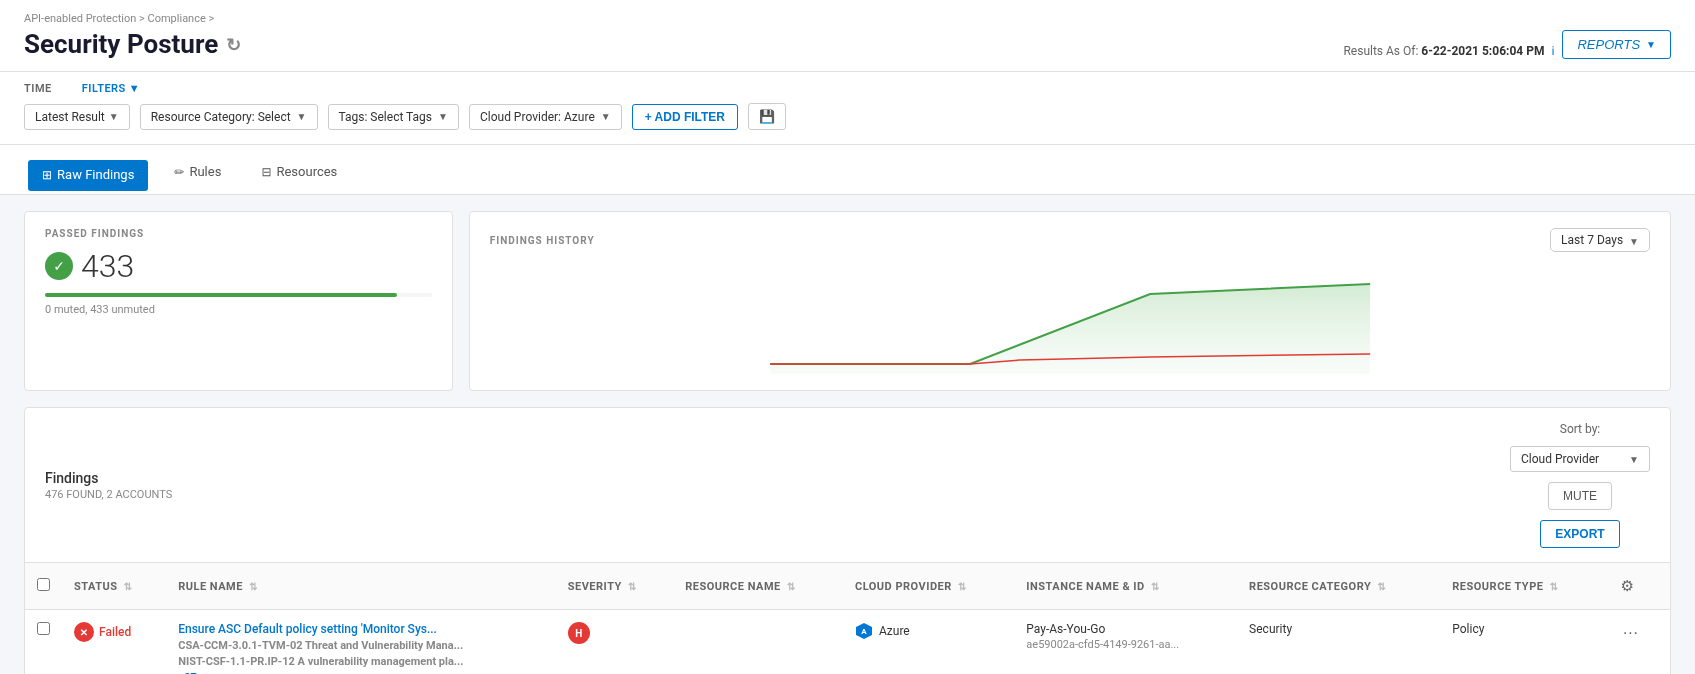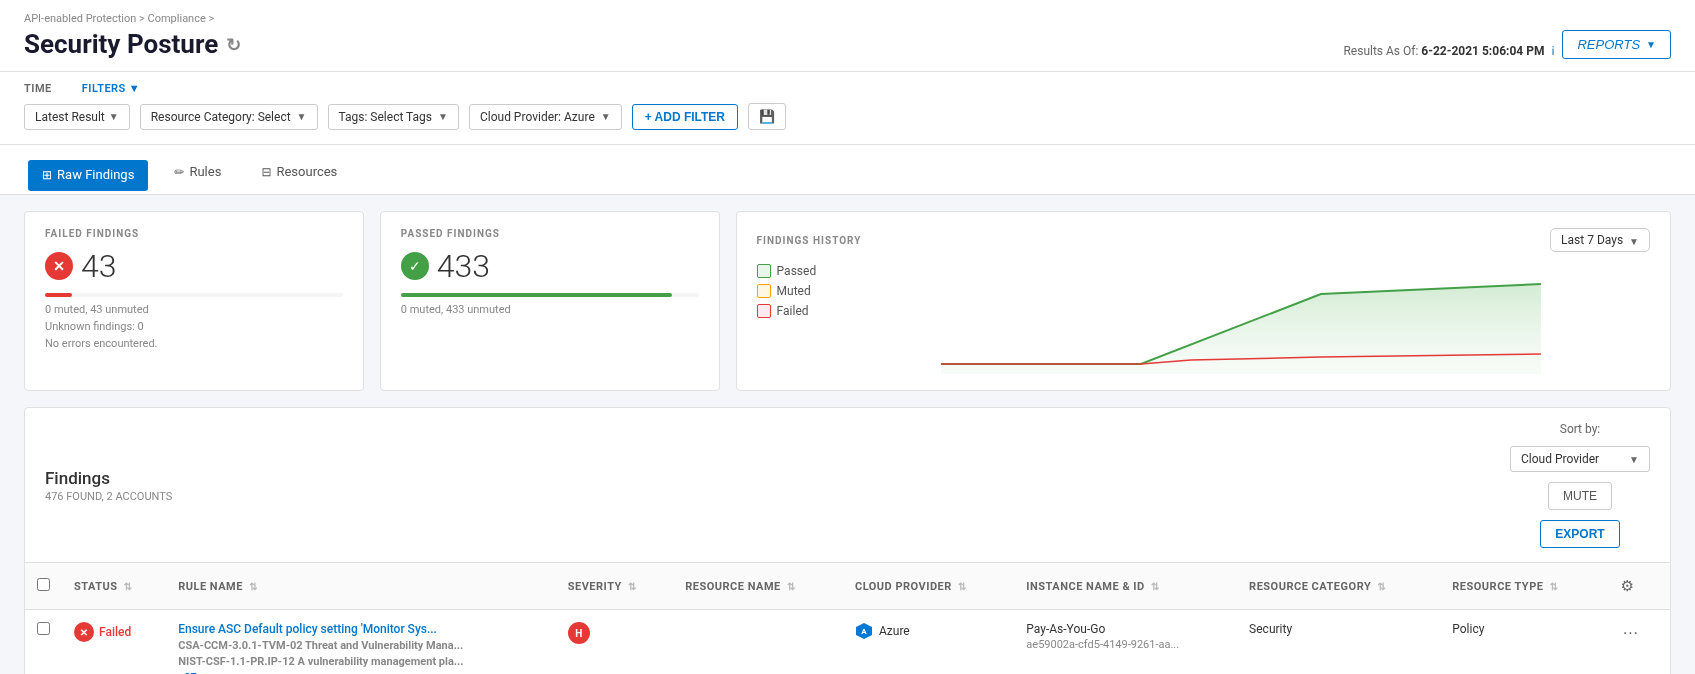--- a/index.html
+++ b/index.html
@@ -51,21 +51,21 @@
     .history-period-select { border: 1px solid #ccc; border-radius: 5px; padding: 4px 10px; font-size: 12px; background: #fff; color: #333; cursor: pointer; display: flex; align-items: flex-end; gap: 6px; }
     .legend { display: flex; flex-direction: column; gap: 6px; margin-bottom: 8px; }
     .legend-item { display: flex; align-items: center; gap: 6px; font-size: 12px; color: #555; }
     .legend-box { width: 14px; height: 14px; border: 1.5px solid; border-radius: 2px; }
     .legend-passed { background: #e8f5e9; border-color: #43a047; }
     .legend-muted { background: #fff8e1; border-color: #ffa000; }
     .legend-failed { background: #ffebee; border-color: #e53935; }
 
     .findings-table-section { background: #fff; border: 1px solid #e0e0e0; border-radius: 4px; }
     .findings-header { display: flex; justify-content: space-between; align-items: center; padding: 14px 20px; border-bottom: 1px solid #e0e0e0; }
-    .findings-title { font-size: 17px; font-weight: 500; color: #333; }
+    .findings-title { font-size: 14px; font-weight: 500; color: #333; }
     .findings-count { font-size: 11px; color: #888; margin-top: 2px; }
     .findings-actions { display: flex; align-items: center; gap: 10px; flex-direction: column; }
     .sort-by-label { font-size: 12px; color: #666; }
     .sort-select { border: 1px solid #ccc; border-radius: 3px; padding: 5px 10px; font-size: 12px; background: #fff; color: #333; cursor: pointer; display: flex; align-items: center; gap: 6px; min-width: 140px; }
     .mute-btn { background: #fff; border: 1.5px solid #ccc; color: #555; padding: 6px 14px; border-radius: 3px; font-size: 12px; cursor: pointer; }
     .export-btn { background: #fff; border: 1.5px solid #0077cc; color: #0077cc; padding: 6px 14px; border-radius: 3px; font-size: 12px; cursor: pointer; font-weight: 600; }
 
     .table-wrap { overflow-x: auto; }
     table { width: 100%; border-collapse: collapse; }
     thead th { background: #fafafa; border-bottom: 1px solid #e0e0e0; padding: 10px 12px; font-size: 11px; font-weight: 700; letter-spacing: 0.5px; color: #666; text-align: left; text-transform: uppercase; white-space: nowrap; }
@@ -155,33 +155,20 @@
   <div class="tab" style="color:#555; padding:7px 14px; display:flex; align-items:center; gap:5px; cursor:pointer;">
     <span style="font-size:12px;">⊟</span>
     <span>Resources</span>
   </div>
 </div>
 
 <div class="main-content">
 
   <div style="display:flex; gap:16px; margin-bottom:16px;">
 
-    <div class="stat-card" style="flex:1;">
-      <div class="stat-label">FAILED FINDINGS</div>
-      <div class="stat-value">
-        <div class="stat-icon-fail">✕</div>
-        <span class="stat-number">43</span>
-      </div>
-      <div class="progress-bar-wrap">
-          <div class="progress-bar-fail"></div>
-        </div>
-      <div class="stat-sub">0 muted, 43 unmuted</div>
-      <div class="stat-sub-extra">Unknown findings: 0</div>
-      <div class="stat-sub-extra">No errors encountered.</div>
-    </div>
 
     <div class="stat-card" style="flex:1;">
       <div class="stat-label">PASSED FINDINGS</div>
       <div class="stat-value">
         <div style="width:28px;height:28px;background:#43a047;border-radius:50%;display:flex;align-items:center;justify-content:center;color:white;font-size:14px;">✓</div>
         <span class="stat-number">433</span>
       </div>
       <div class="progress-bar-wrap">
           <div class="progress-bar-pass"></div>
         </div>
@@ -191,34 +178,20 @@
 
     <div class="findings-history-card" style="flex:3;">
       <div class="history-header">
         <div class="history-title">FINDINGS HISTORY</div>
         <div class="history-period-select">
           <span>Last 7 Days</span>
           <span style="font-size:10px; color:#666;">▼</span>
         </div>
       </div>
       <div style="display:flex; gap:16px;">
-        <div class="legend">
-          <div class="legend-item">
-            <div class="legend-box legend-passed"></div>
-            <span>Passed</span>
-          </div>
-          <div class="legend-item">
-            <div class="legend-box legend-muted"></div>
-            <span>Muted</span>
-          </div>
-          <div class="legend-item">
-            <div class="legend-box legend-failed"></div>
-            <span>Failed</span>
-          </div>
-        </div>
         <div style="flex:1; position:relative; height:110px;">
           <svg width="100%" height="110" viewBox="0 0 600 110">
 
             <defs>
               <linearGradient id="greenGrad" x1="0" y1="0" x2="0" y2="1">
                 <stop offset="0%" stop-color="#c8e6c9" stop-opacity="0.8"></stop>
                 <stop offset="100%" stop-color="#e8f5e9" stop-opacity="0.3"></stop>
               </linearGradient>
             </defs>
 

